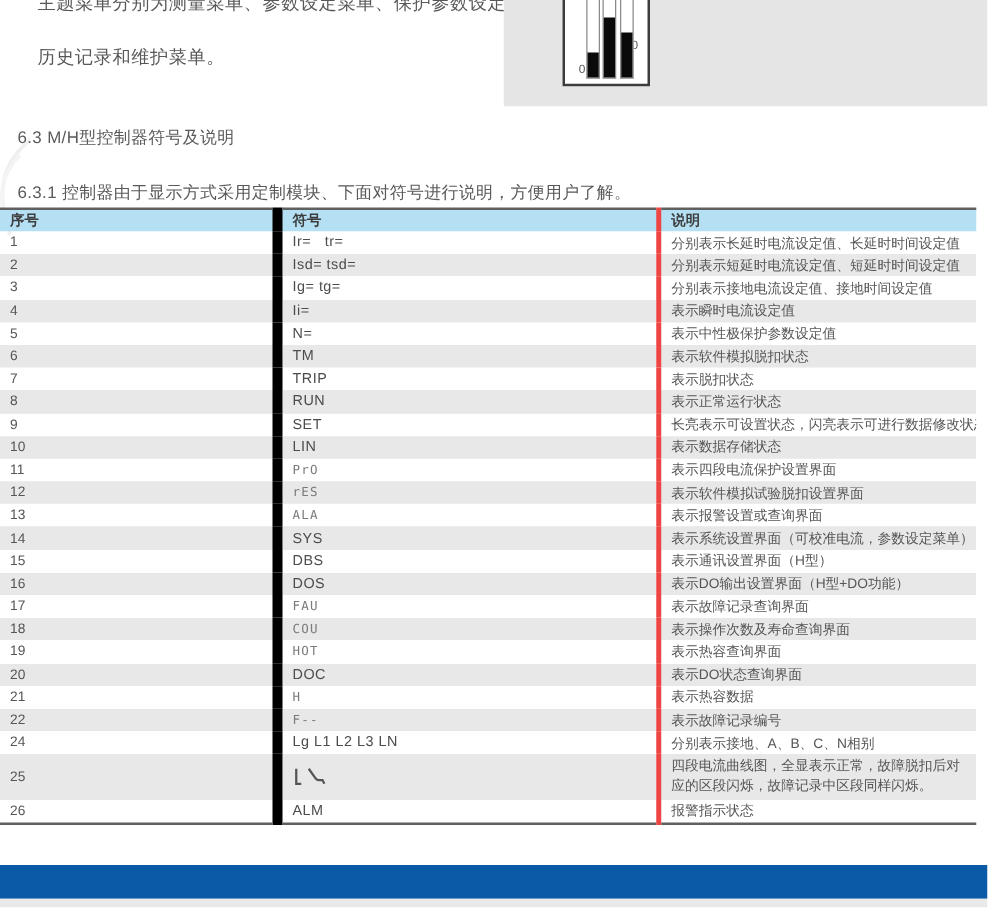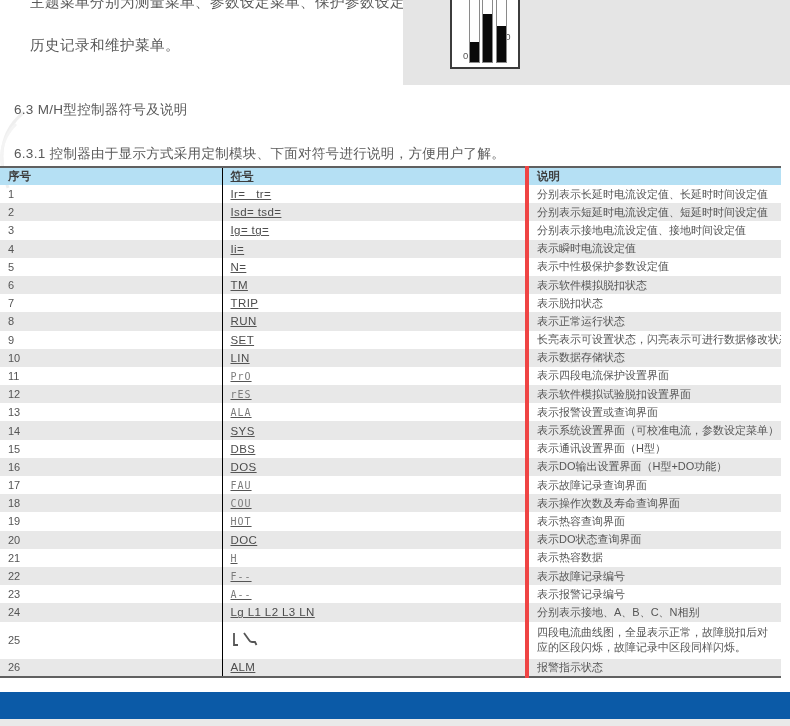--- a/index.html
+++ b/index.html
@@ -38,21 +38,21 @@
     border-top:2px solid #606060; border-bottom:2px solid #606060;
   }
   .sym-table th {
     background:var(--header-bg,#b5e0f4); font-size:11.5px; font-weight:bold; color:#3d3d3d;
     text-align:left; height:18px; padding:0 0 0 8px;
   }
   .sym-table td {
     font-size:11px; color:#555; height:18.2px; padding:0 0 0 8px;
     white-space:nowrap; overflow:hidden; vertical-align:middle;
   }
-  .sym-table .c2 { border-left:1px solid #000000;text-decoration:underline; }
+  .sym-table .c2 { border-left:8px solid #000000; }
   .sym-table .c3 { border-left:4px solid #ef4444; }
   .sym-table tbody tr:nth-child(even) td { background:var(--alt-row-bg,#e8e8e8); }
   .sym-table tr.tall td { height:37px; }
   .sym-table tr.tall td.c3 { white-space:normal; line-height:1.4; padding-right:6px; }
   .col-no { font-size:11.5px; }
   .sym { font-size:11.5px; color:#4c4c4c; letter-spacing:.4px; white-space:pre; }
   .seg { font-family:"DejaVu Sans Mono",monospace; font-size:10px; color:#7b7b7b; letter-spacing:1px; }
 
   
   .footer-bar   { position:absolute; left:0; top:692px; width:790px; height:27px; background:var(--footer-blue,#0b5aa7); }
@@ -206,25 +206,20 @@
         <td class="c1 col-no">21</td>
         <td class="c2"><span class="seg">H</span></td>
         <td class="c3">表示热容数据</td>
       </tr>
       <tr>
         <td class="c1 col-no">22</td>
         <td class="c2"><span class="seg">F--</span></td>
         <td class="c3">表示故障记录编号</td>
       </tr>
       <tr>
-        <td class="c1 col-no">23</td>
-        <td class="c2"><span class="seg">A--</span></td>
-        <td class="c3">表示报警记录编号</td>
-      </tr>
-      <tr>
         <td class="c1 col-no">24</td>
         <td class="c2"><span class="sym">Lg L1 L2 L3 LN</span></td>
         <td class="c3">分别表示接地、A、B、C、N相别</td>
       </tr>
       <tr class="tall">
         <td class="c1 col-no">25</td>
         <td class="c2"><svg width="28" height="16" viewBox="0 0 28 16" style="vertical-align:middle">
             <path d="M3 1 V13 H7" fill="none" stroke="#555" stroke-width="1.8"></path>
             <path d="M13 1 L18 8 Q19 10 21 10 H24 L25.5 13" fill="none" stroke="#555" stroke-width="1.8"></path>
           </svg></td>

